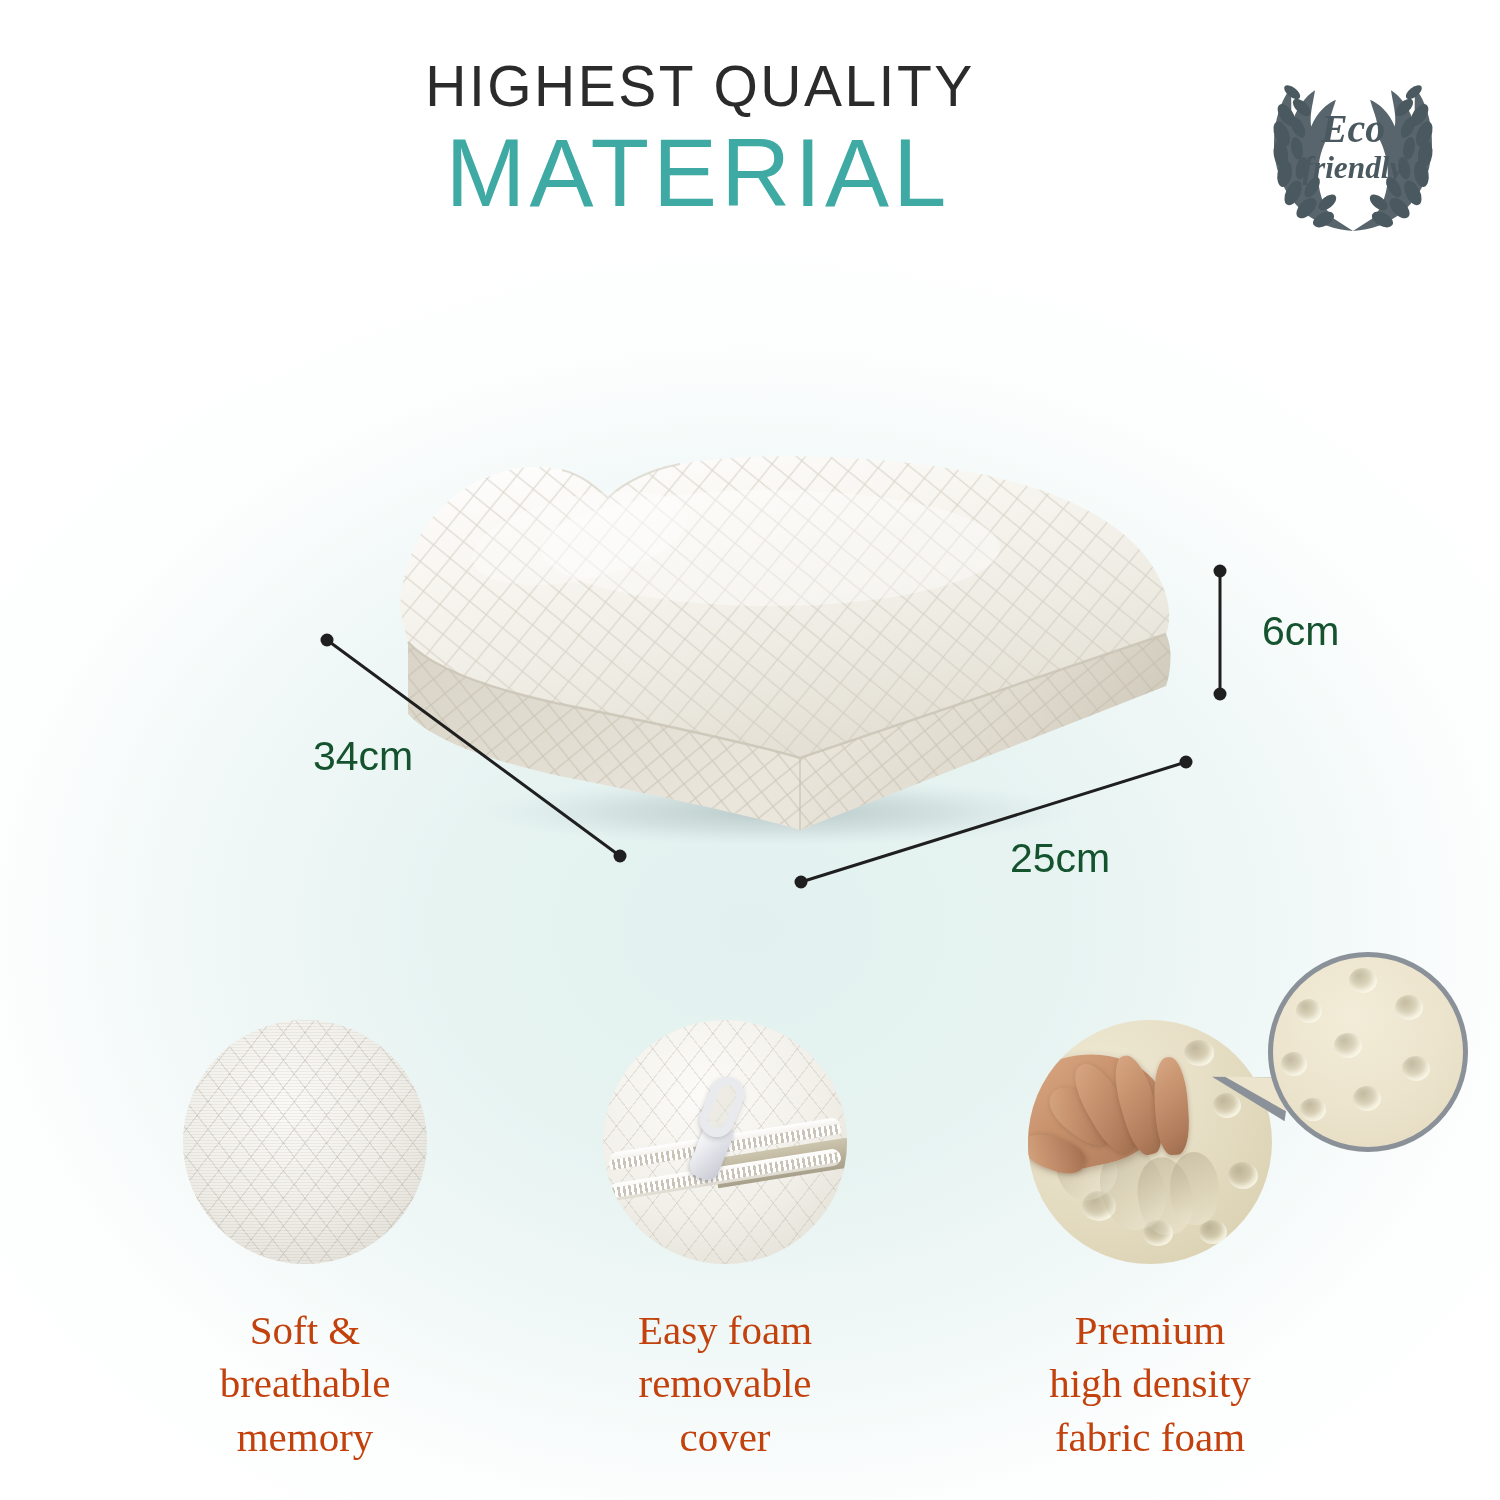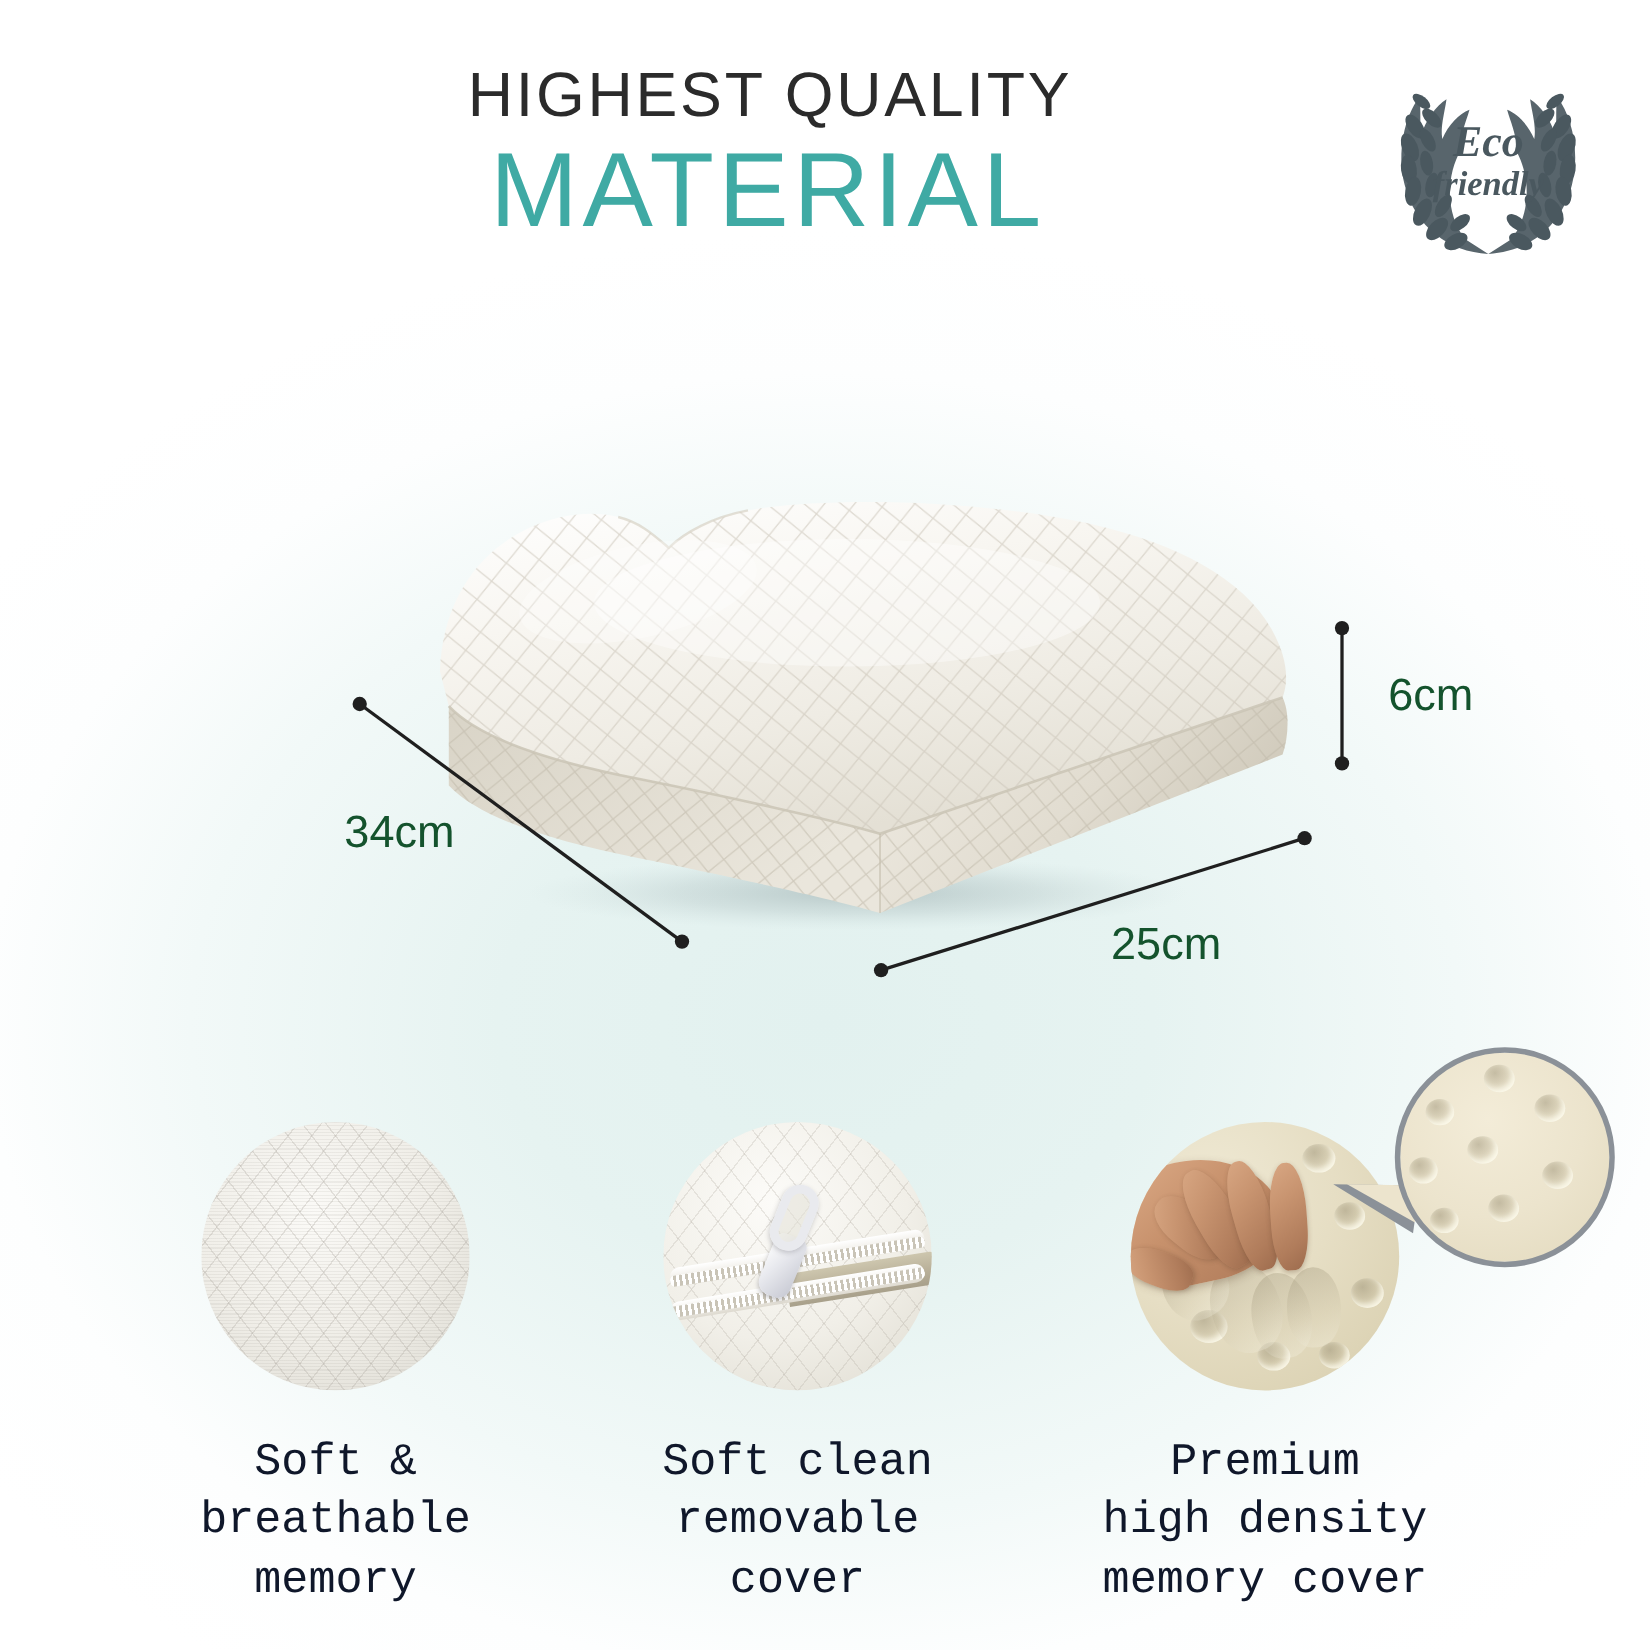--- a/index.html
+++ b/index.html
@@ -119,22 +119,22 @@
     height: 244px;
     border-radius: 50%;
     margin: 0 auto;
     position: relative;
     overflow: hidden;
   }
   .feature-caption {
     margin-top: 40px;
     font-size: 41px;
     line-height: 1.30;
-    color: #0f172a;
-    font-family: Liberation Mono, monospace;
+    color: #c2410c;
+    font-family: Liberation Serif, serif;
   }
 
   
   #circle-fabric {
     background:
       repeating-linear-gradient(52deg, rgba(175,170,162,.30) 0px, rgba(175,170,162,.30) 1.2px, rgba(255,255,255,0) 1.2px, rgba(255,255,255,0) 17px),
       repeating-linear-gradient(-52deg, rgba(175,170,162,.30) 0px, rgba(175,170,162,.30) 1.2px, rgba(255,255,255,0) 1.2px, rgba(255,255,255,0) 17px),
       repeating-linear-gradient(0deg, rgba(140,136,128,.11) 0px, rgba(140,136,128,.11) 1px, rgba(255,255,255,0) 1px, rgba(255,255,255,0) 3px),
       radial-gradient(circle at 42% 34%, #fbfaf7 0%, #f0eee8 52%, #e2e0d8 86%, #d6d3ca 100%);
   }
@@ -459,21 +459,21 @@
     <div class="feature-circle" id="circle-zipper">
       <div id="zip-gap"></div>
       <div class="zip-tape" id="zip-tape-top"></div>
       <div class="zip-tape" id="zip-tape-bot"></div>
       <div class="zip-teeth" id="zip-teeth-top"></div>
       <div class="zip-teeth" id="zip-teeth-bot"></div>
       <div id="zip-slider"></div>
       <div id="zip-pull"></div>
     </div>
     <div class="feature-caption">
-      <div>Soft clean</div>
+      <div>Easy foam</div>
       <div>removable</div>
       <div>cover</div>
     </div>
   </div>
 
   <div class="feature" id="feature-2">
     <div class="feature-circle" id="circle-foam">
 
       <div class="dimple" style="left:64%; top:8%;  width:30px; height:26px;"></div>
       <div class="dimple" style="left:76%; top:30%; width:28px; height:25px;"></div>
@@ -490,21 +490,21 @@
       <div id="palm"></div>
       <div class="finger" style="left:14%;  top:24%; width:16%;  height:30%; transform:rotate(-52deg);"></div>
       <div class="finger" style="left:24%;  top:16%; width:15%;  height:40%; transform:rotate(-30deg);"></div>
       <div class="finger" style="left:38%;  top:14%; width:14%;  height:42%; transform:rotate(-16deg);"></div>
       <div class="finger" style="left:52%;  top:15%; width:13.5%;height:40%; transform:rotate(-4deg);"></div>
       <div class="finger" style="left:4%;   top:42%; width:13%;  height:26%; transform:rotate(-70deg);"></div>
     </div>
     <div class="feature-caption">
       <div>Premium</div>
       <div>high density</div>
-      <div>memory cover</div>
+      <div>fabric foam</div>
     </div>
   </div>
 </div>
 
 <div id="foam-callout">
   <div id="callout-tail"></div>
   <div id="callout-tail-inner"></div>
   <div id="callout-circle">
     <div class="dimple" style="left:40%; top:6%;  width:28px; height:25px;"></div>
     <div class="dimple" style="left:12%; top:22%; width:26px; height:24px;"></div>

